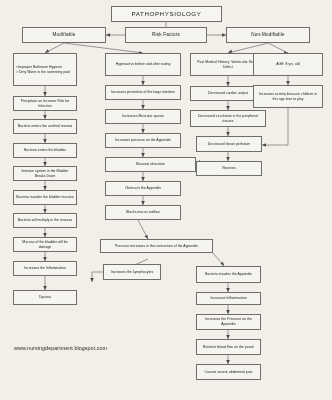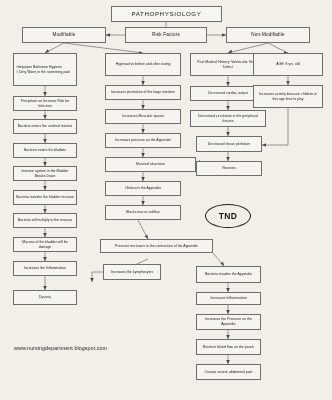--- a/index.html
+++ b/index.html
@@ -210,21 +210,20 @@
 
   <div class="node" style="left:190px; top:53px; width:76px; height:23px;">Past Medical History: Ventricular Septal Defect</div>
   <div class="node" style="left:190px; top:86px; width:76px; height:15px;">Decreased cardiac output</div>
   <div class="node" style="left:190px; top:110px; width:76px; height:17px;">Decreased circulation in the peripheral tissues</div>
   <div class="node" style="left:196px; top:136px; width:66px; height:16px;">Decreased tissue perfusion</div>
   <div class="node" style="left:196px; top:161px; width:66px; height:15px;">Necrosis</div>
 
   <div class="node" style="left:253px; top:53px; width:70px; height:23px;">AGE: 8 yrs. old</div>
   <div class="node" style="left:253px; top:85px; width:70px; height:23px;">Increases activity because children in this age love to play</div>
 
-  <div class="oval" style="left:205px; top:204px; width:46px; height:24px;">TND</div>
 
   <div class="node" style="left:196px; top:266px; width:65px; height:17px;">Bacteria invades the Appendix</div>
   <div class="node" style="left:196px; top:292px; width:65px; height:13px;">Increases Inflammation</div>
   <div class="node" style="left:196px; top:314px; width:65px; height:16px;">Increases the Pressure on the Appendix</div>
   <div class="node" style="left:196px; top:339px; width:65px; height:16px;">Restricts blood flow on the pouch</div>
   <div class="node" style="left:196px; top:364px; width:65px; height:16px;">Causes severe abdominal pain</div>
 
   <div class="watermark" style="left:14px; top:345px;">www.nursingdepartment.blogspot.com</div>
 
 </div>

